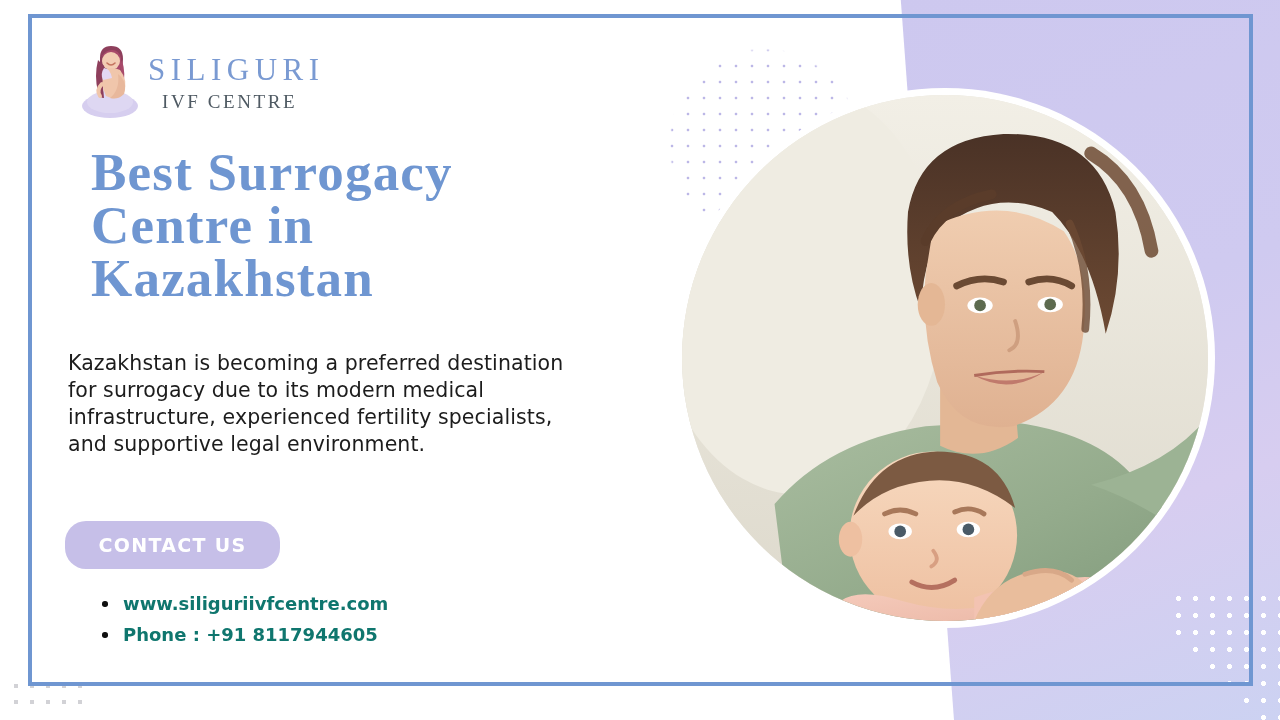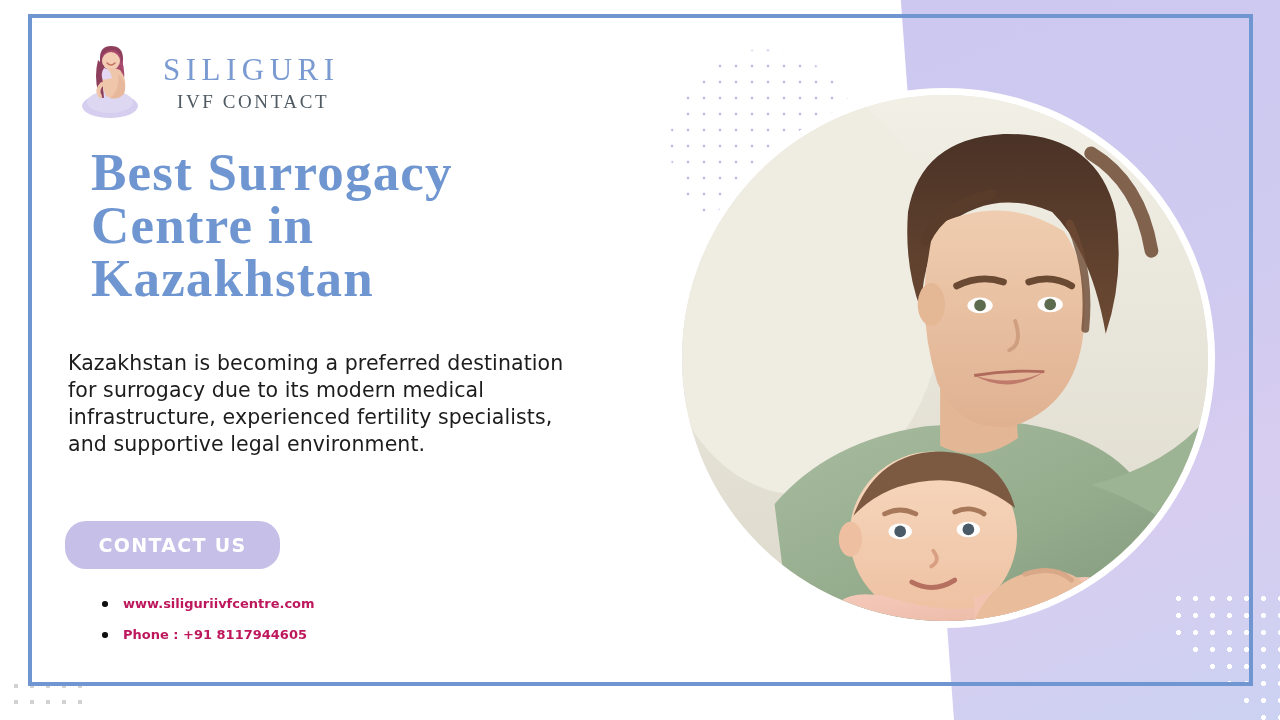--- a/index.html
+++ b/index.html
@@ -103,21 +103,21 @@
 
   
   .logo {
     position: absolute;
     left: 78px;
     top: 38px;
     width: 260px;
     height: 84px;
     display: flex;
     align-items: center;
-    gap: 21px;
+    gap: 6px;
   }
 
   .logo-mark { width: 64px; height: 80px; flex: 0 0 64px; }
   .logo-mark svg { display: block; width: 100%; height: 100%; }
 
   .logo-words { display: flex; flex-direction: column; line-height: 1; padding-top: 4px; }
 
   .logo-main {
     font-family: "Liberation Serif", serif;
     font-size: 31px;
@@ -188,23 +188,23 @@
     position: absolute;
     left: 100px;
     top: 588px;
     list-style: none;
   }
 
   .contact-list li {
     position: relative;
     padding-left: 23px;
     font-family: "DejaVu Sans", sans-serif;
-    font-size: 13px;
+    font-size: 18px;
     font-weight: 700;
-    color: #be185d;
+    color: #0f766e;
     line-height: 31px;
     white-space: nowrap;
   }
 
   .contact-list li::before {
     content: "";
     position: absolute;
     left: 2px;
     top: 13px;
     width: 5.5px;
@@ -322,21 +322,21 @@
         <path d="M20 20 Q16 36 20 52 Q22 58 26 58 Q24 40 26 26 Z" fill="#8e3f5c"></path>
         <path d="M44 20 Q48 34 45 46 Q43 52 40 52 Q44 38 42 26 Z" fill="#a84a6b"></path>
         <path d="M26 30 Q22 44 28 56 Q40 62 46 52 Q50 40 42 30 Q34 26 26 30 Z" fill="#f0c6ab"></path>
         <path d="M40 34 Q50 42 46 54 Q40 60 32 58 Q42 50 40 34 Z" fill="#e8b89c"></path>
         <path d="M26 28 Q22 34 25 40 L34 38 Q32 28 26 28 Z" fill="#e3d7f4"></path>
         <path d="M24 44 Q18 50 22 56" stroke="#f0c6ab" stroke-width="4" fill="none" stroke-linecap="round"></path>
       </svg>
     </div>
     <div class="logo-words">
       <span class="logo-main">SILIGURI</span>
-      <span class="logo-sub">IVF CONTACT</span>
+      <span class="logo-sub">IVF CENTRE</span>
     </div>
   </div>
 
   <h1 class="headline">Best Surrogacy
 Centre in
 Kazakhstan</h1>
 
   <p class="body-copy">Kazakhstan is becoming a preferred destination for surrogacy due to its modern medical infrastructure, experienced fertility specialists, and supportive legal environment.</p>
 
   <button class="cta">CONTACT US</button>

